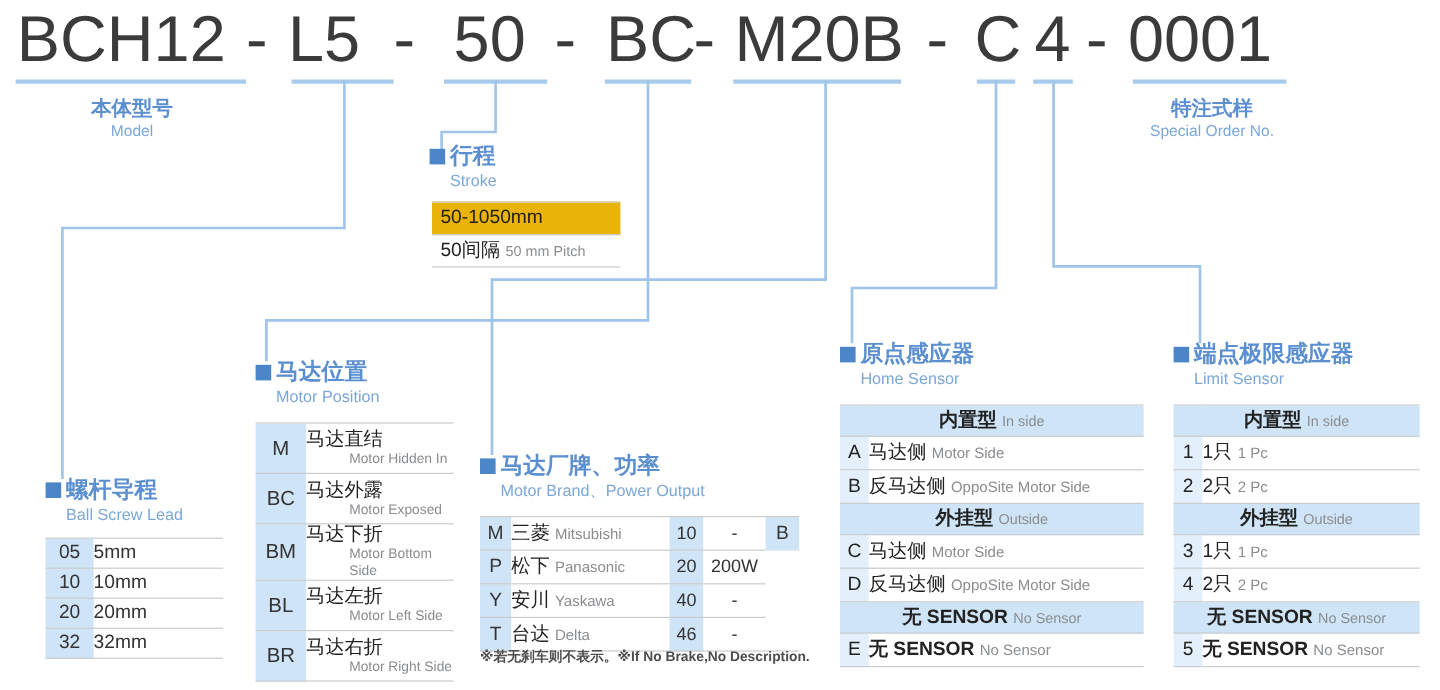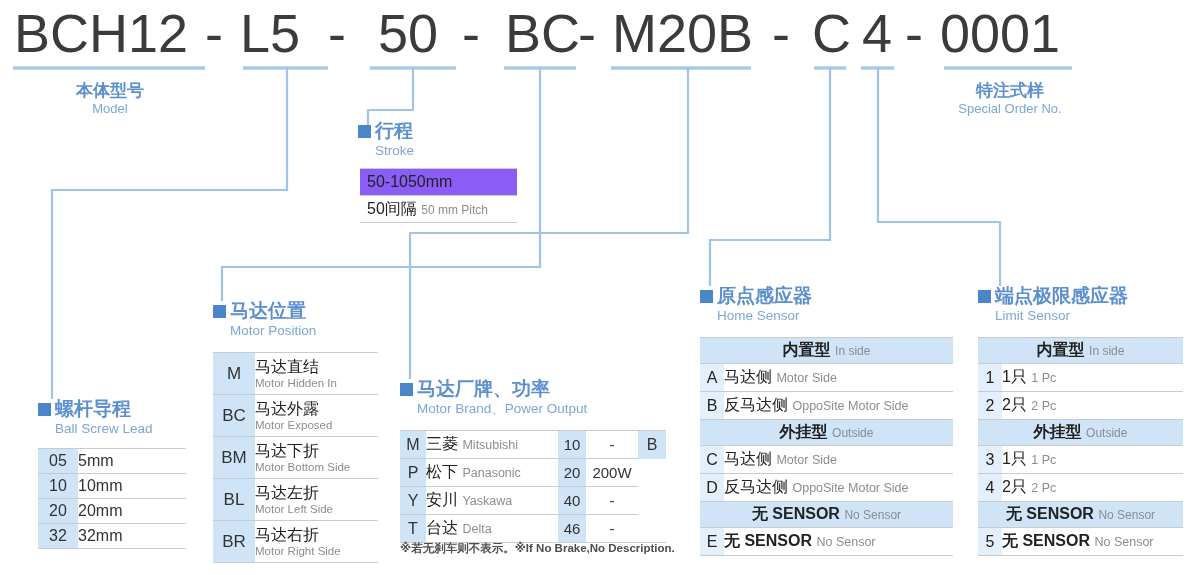--- a/index.html
+++ b/index.html
@@ -51,21 +51,21 @@
     border-top:1px solid #c9ccce;
     color:#333;
   }
   table.t tr:last-child td{border-bottom:1px solid #c9ccce;}
   td.code-c{
     background:#cfe4f6;text-align:center;
     font-size:16px;color:#222;
   }
   td.val-c{padding-left:7px;}
   .cn-t{font-size:16px;color:#222;}
-  .en-t{font-size:11.5px;color:#8a8d90;}
+  .en-t{font-size:11.5px;color:#8a8d90;margin-left:36px;}
   .en-t2{font-size:12.5px;color:#8a8d90;}
 
   
   #tbl-lead{left:38px;top:448px;width:148px;}
   #tbl-lead td{height:24px;}
   #tbl-lead td.code-c{width:40px;}
   #tbl-lead td.val-c{font-size:16px;}
 
   
   #tbl-motorpos{left:213px;top:352px;width:165px;}
@@ -98,21 +98,21 @@
   td.s-val{padding-left:8px;height:27px;}
 
   #tbl-home{left:700px;top:337px;width:253px;}
   #tbl-home td.s-code{width:24px;}
   #tbl-limit{left:978px;top:337px;width:205px;}
   #tbl-limit td.s-code{width:24px;}
 
   
   #stroke-box{position:absolute;left:360px;top:168px;width:157px;}
   #stroke-box .row1{
-    background:#8b5cf6;border-top:1px solid #c9ccce;border-bottom:1px solid #c9ccce;
+    background:#eab308;border-top:1px solid #c9ccce;border-bottom:1px solid #c9ccce;
     height:26px;line-height:26px;padding-left:7px;font-size:16px;color:#222;
   }
   #stroke-box .row2{
     border-bottom:1px solid #c9ccce;height:26px;line-height:26px;padding-left:7px;
     white-space:nowrap;
   }
   #stroke-box .row2 .cn-t{font-size:16px;}
   #stroke-box .row2 .en-t2{font-size:12px;}
 </style>
 </head>

